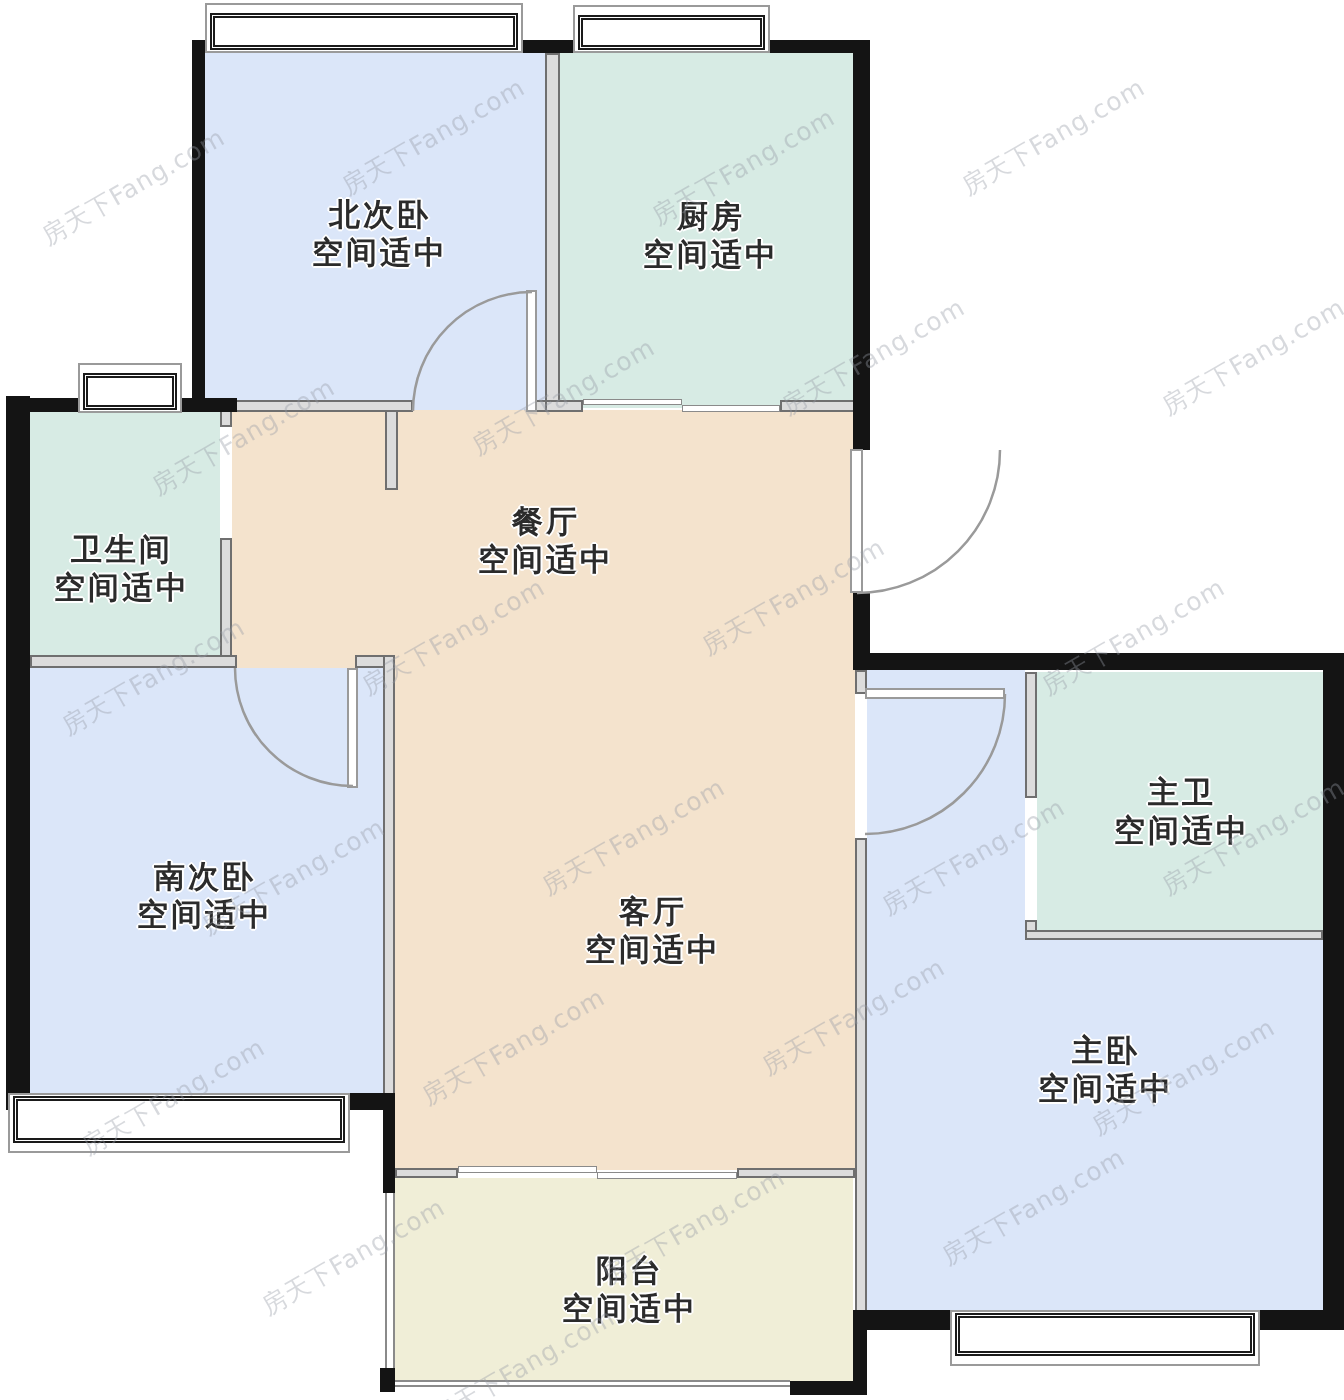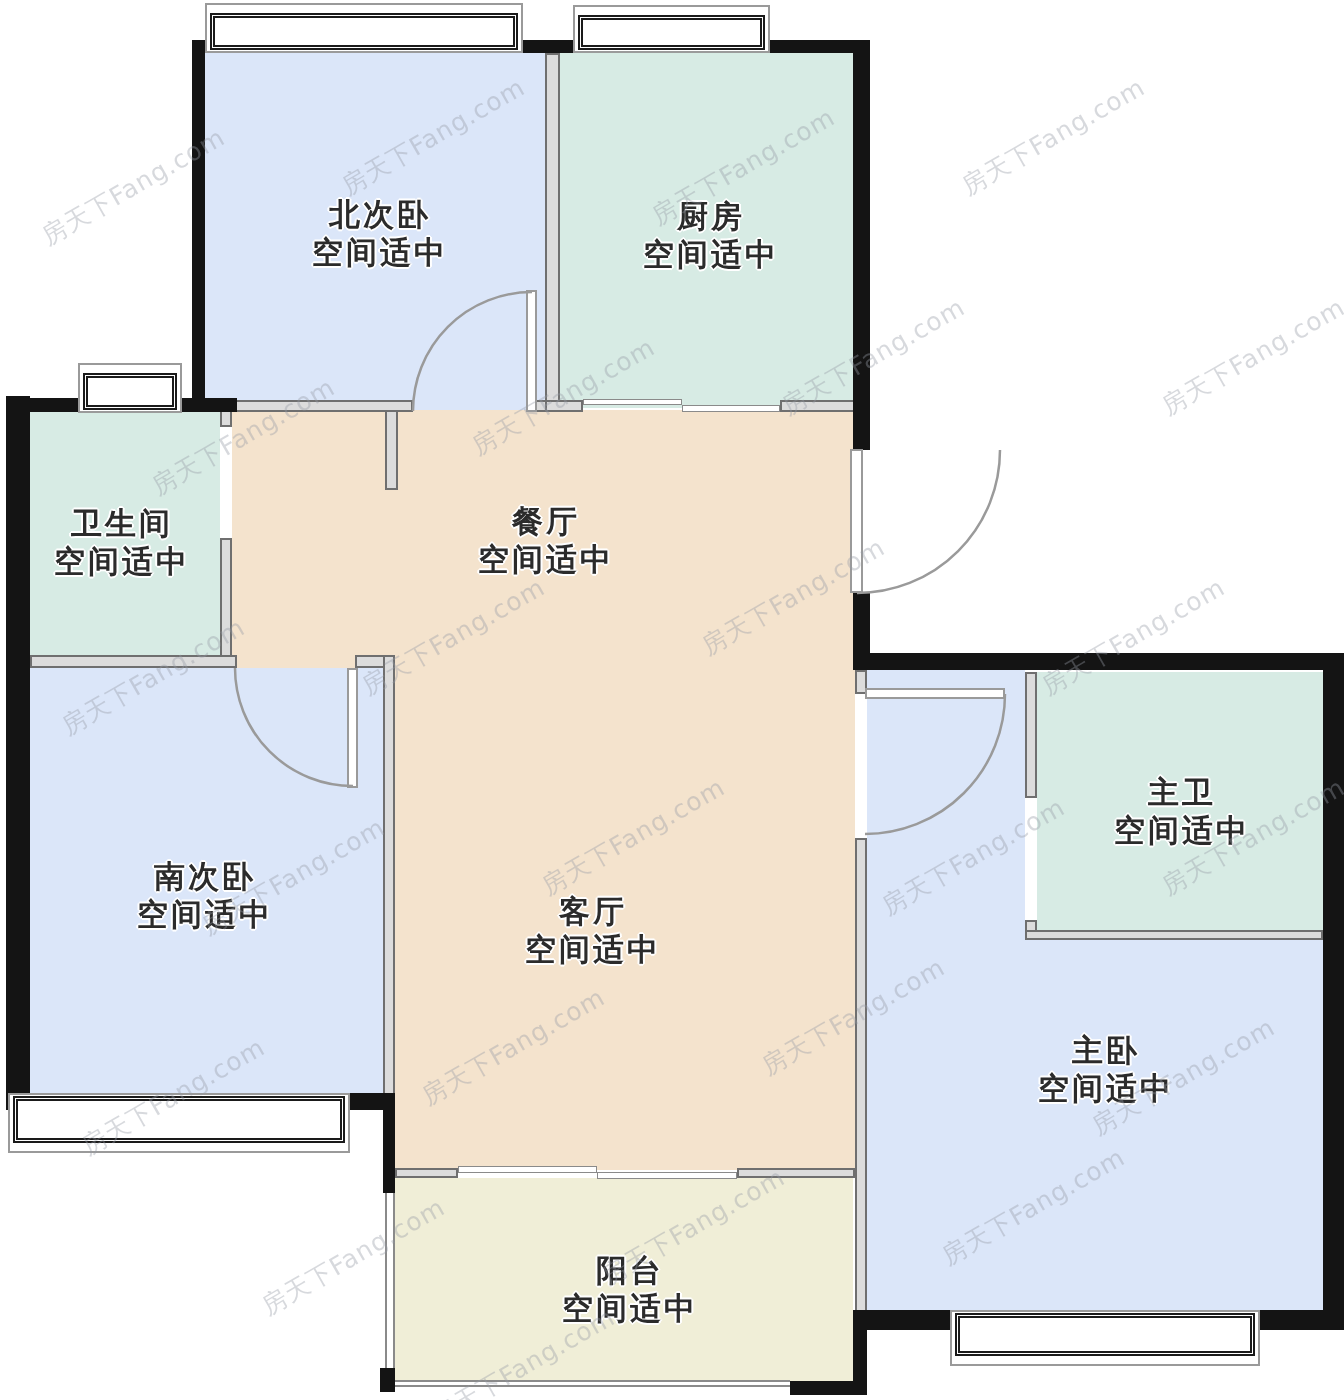--- a/index.html
+++ b/index.html
@@ -117,33 +117,33 @@
   </svg>
 
   <div class="lbl" style="left:380px;top:233px;">
     <span>北次卧</span>
     <span>空间适中</span>
   </div>
   <div class="lbl" style="left:711px;top:235px;">
     <span>厨房</span>
     <span>空间适中</span>
   </div>
-  <div class="lbl" style="left:122px;top:542px;">
+  <div class="lbl" style="left:122px;top:568px;">
     <span>卫生间</span>
     <span>空间适中</span>
   </div>
   <div class="lbl" style="left:546px;top:540px;">
     <span>餐厅</span>
     <span>空间适中</span>
   </div>
   <div class="lbl" style="left:205px;top:895px;">
     <span>南次卧</span>
     <span>空间适中</span>
   </div>
-  <div class="lbl" style="left:593px;top:930px;">
+  <div class="lbl" style="left:653px;top:930px;">
     <span>客厅</span>
     <span>空间适中</span>
   </div>
   <div class="lbl" style="left:1182px;top:811px;">
     <span>主卫</span>
     <span>空间适中</span>
   </div>
   <div class="lbl" style="left:1106px;top:1069px;">
     <span>主卧</span>
     <span>空间适中</span>

